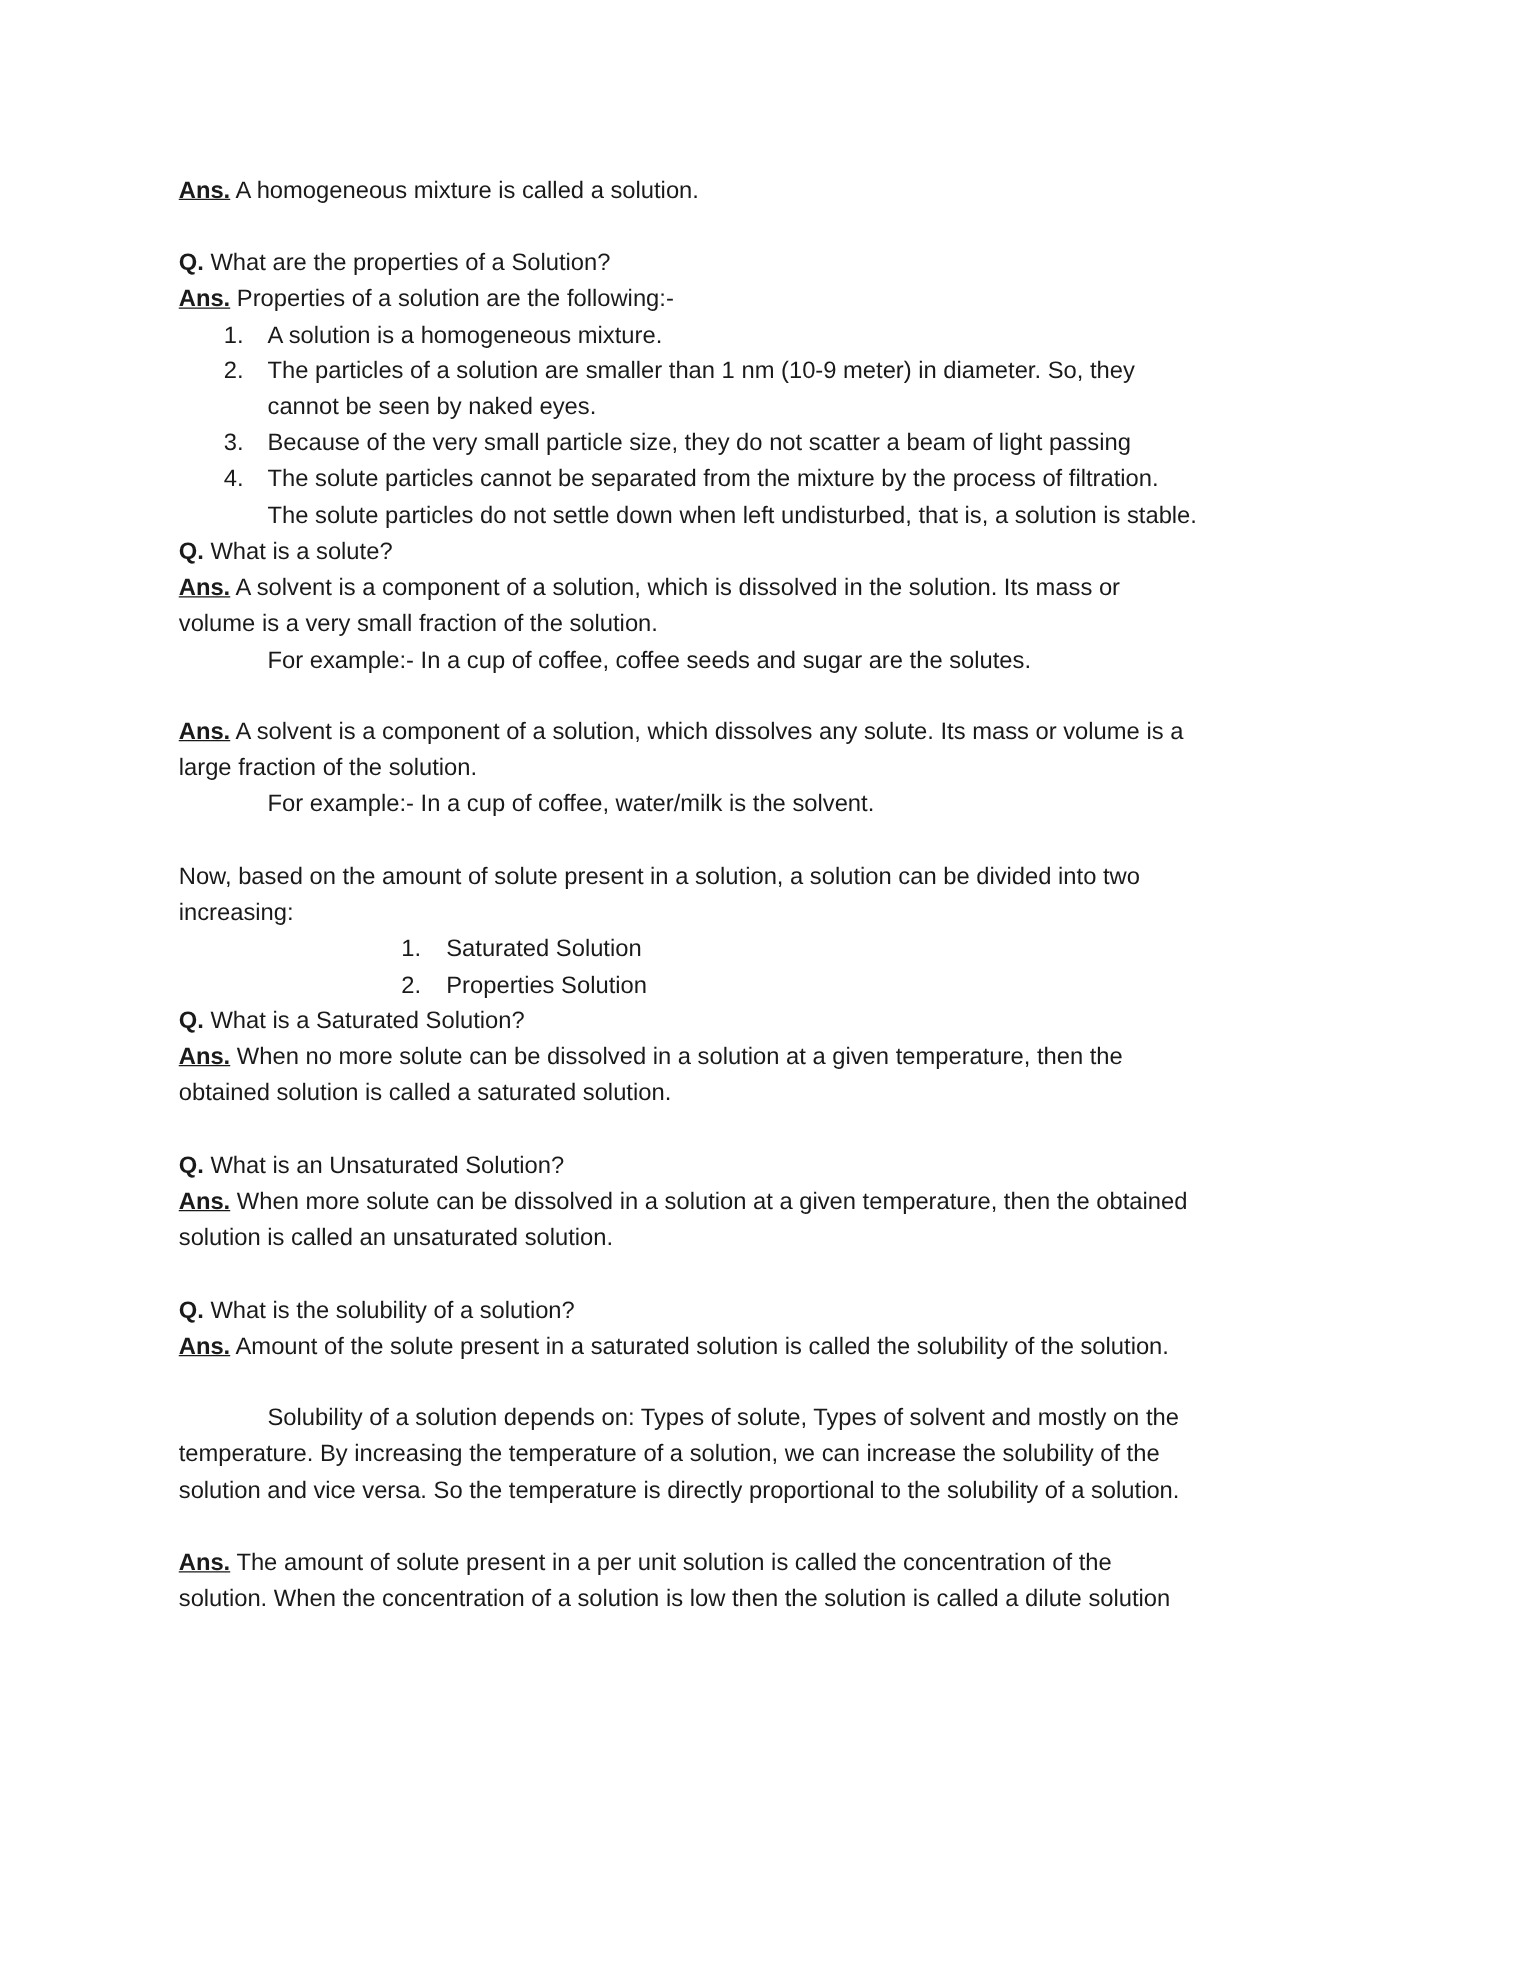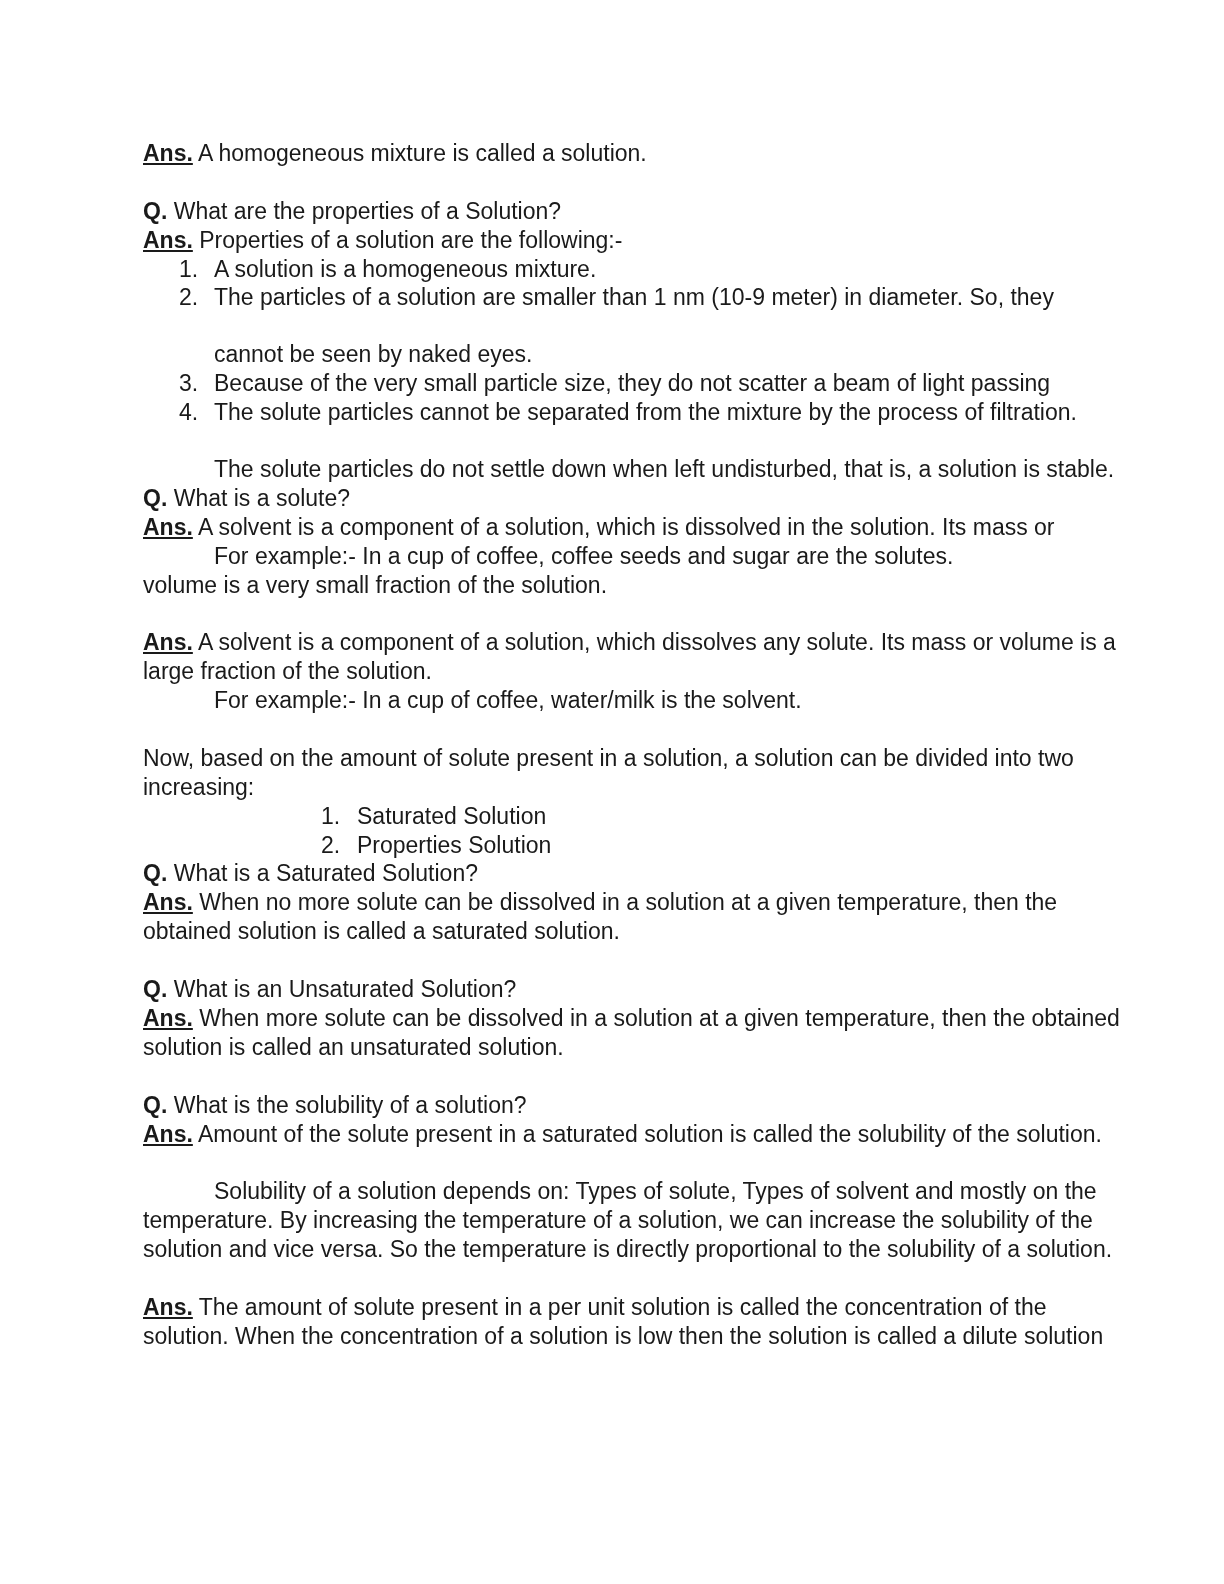--- a/index.html
+++ b/index.html
@@ -1,28 +1,28 @@
 <!DOCTYPE html>
 <html><head>
 <meta charset="utf-8">
 <style>
   html, body { margin: 0; padding: 0; background: #ffffff; }
   body { width: 1224px; height: 1584px; position: relative; overflow: hidden; }
   .page {
     position: absolute; left: 143px; top: 139px; width: 940px;
     font-family: "Liberation Sans", sans-serif;
-    font-size: 23px; line-height: 28.9px; color: #1a1a1a;
+    font-size: 19px; line-height: 28.9px; color: #1a1a1a;
   }
   .line { white-space: nowrap; height: 28.9px; }
   .blank { height: 28.9px; }
   .lbl-q { font-weight: bold; }
   .lbl-a { font-weight: bold; text-decoration: underline; }
   .ol-item { position: relative; padding-left: 71px; }
   .ol-item .num { position: absolute; left: 36px; width: 20px; text-align: left; }
-  .cont { padding-left: 71px; margin-top: 28px; }
+  .cont { padding-left: 71px; }
   .indent { padding-left: 71px; }
   .cat-item { position: relative; padding-left: 214px; }
   .cat-item .num { position: absolute; left: 178px; }
 </style>
 </head>
 <body>
 
 <div class="page">
 
   <div class="line"><span class="lbl-a">Ans.</span><span> A homogeneous mixture is called a solution.</span></div>
@@ -34,22 +34,22 @@
     <div class="line ol-item"><span class="num">1.</span><span>A solution is a homogeneous mixture.</span></div>
     <div class="line ol-item"><span class="num">2.</span><span>The particles of a solution are smaller than 1 nm (10-9 meter) in diameter. So, they</span></div>
     <div class="line cont">cannot be seen by naked eyes.</div>
     <div class="line ol-item"><span class="num">3.</span><span>Because of the very small particle size, they do not scatter a beam of light passing</span></div>
     <div class="line ol-item"><span class="num">4.</span><span>The solute particles cannot be separated from the mixture by the process of filtration.</span></div>
     <div class="line cont">The solute particles do not settle down when left undisturbed, that is, a solution is stable.</div>
   </div>
 
   <div class="line"><span class="lbl-q">Q.</span><span> What is a solute?</span></div>
   <div class="line"><span class="lbl-a">Ans.</span><span> A solvent is a component of a solution, which is dissolved in the solution. Its mass or</span></div>
+  <div class="line">volume is a very small fraction of the solution.</div>
   <div class="line indent">For example:- In a cup of coffee, coffee seeds and sugar are the solutes.</div>
-  <div class="line">volume is a very small fraction of the solution.</div>
   <div class="blank"></div>
 
   <div class="line"><span class="lbl-a">Ans.</span><span> A solvent is a component of a solution, which dissolves any solute. Its mass or volume is a</span></div>
   <div class="line">large fraction of the solution.</div>
   <div class="line indent">For example:- In a cup of coffee, water/milk is the solvent.</div>
   <div class="blank"></div>
 
   <div class="line">Now, based on the amount of solute present in a solution, a solution can be divided into two</div>
   <div class="line">increasing:</div>
   <div>

